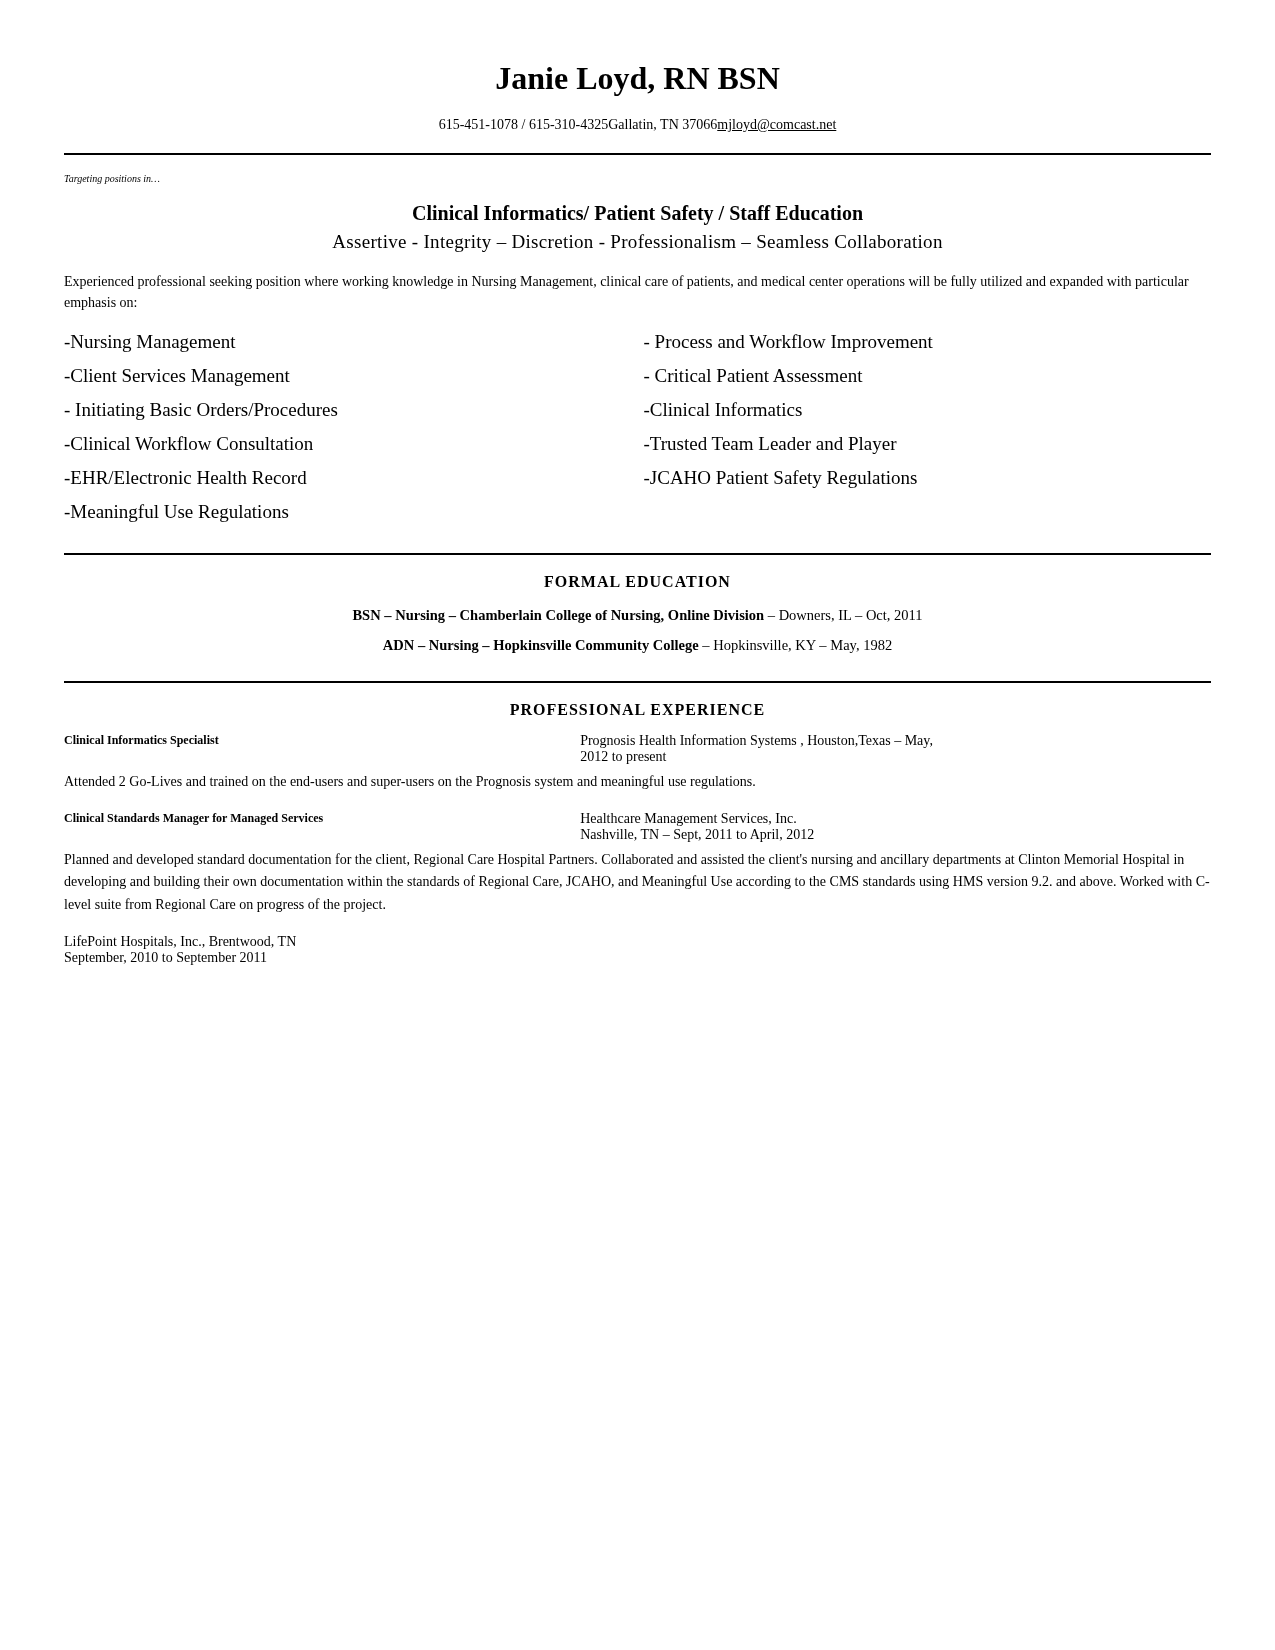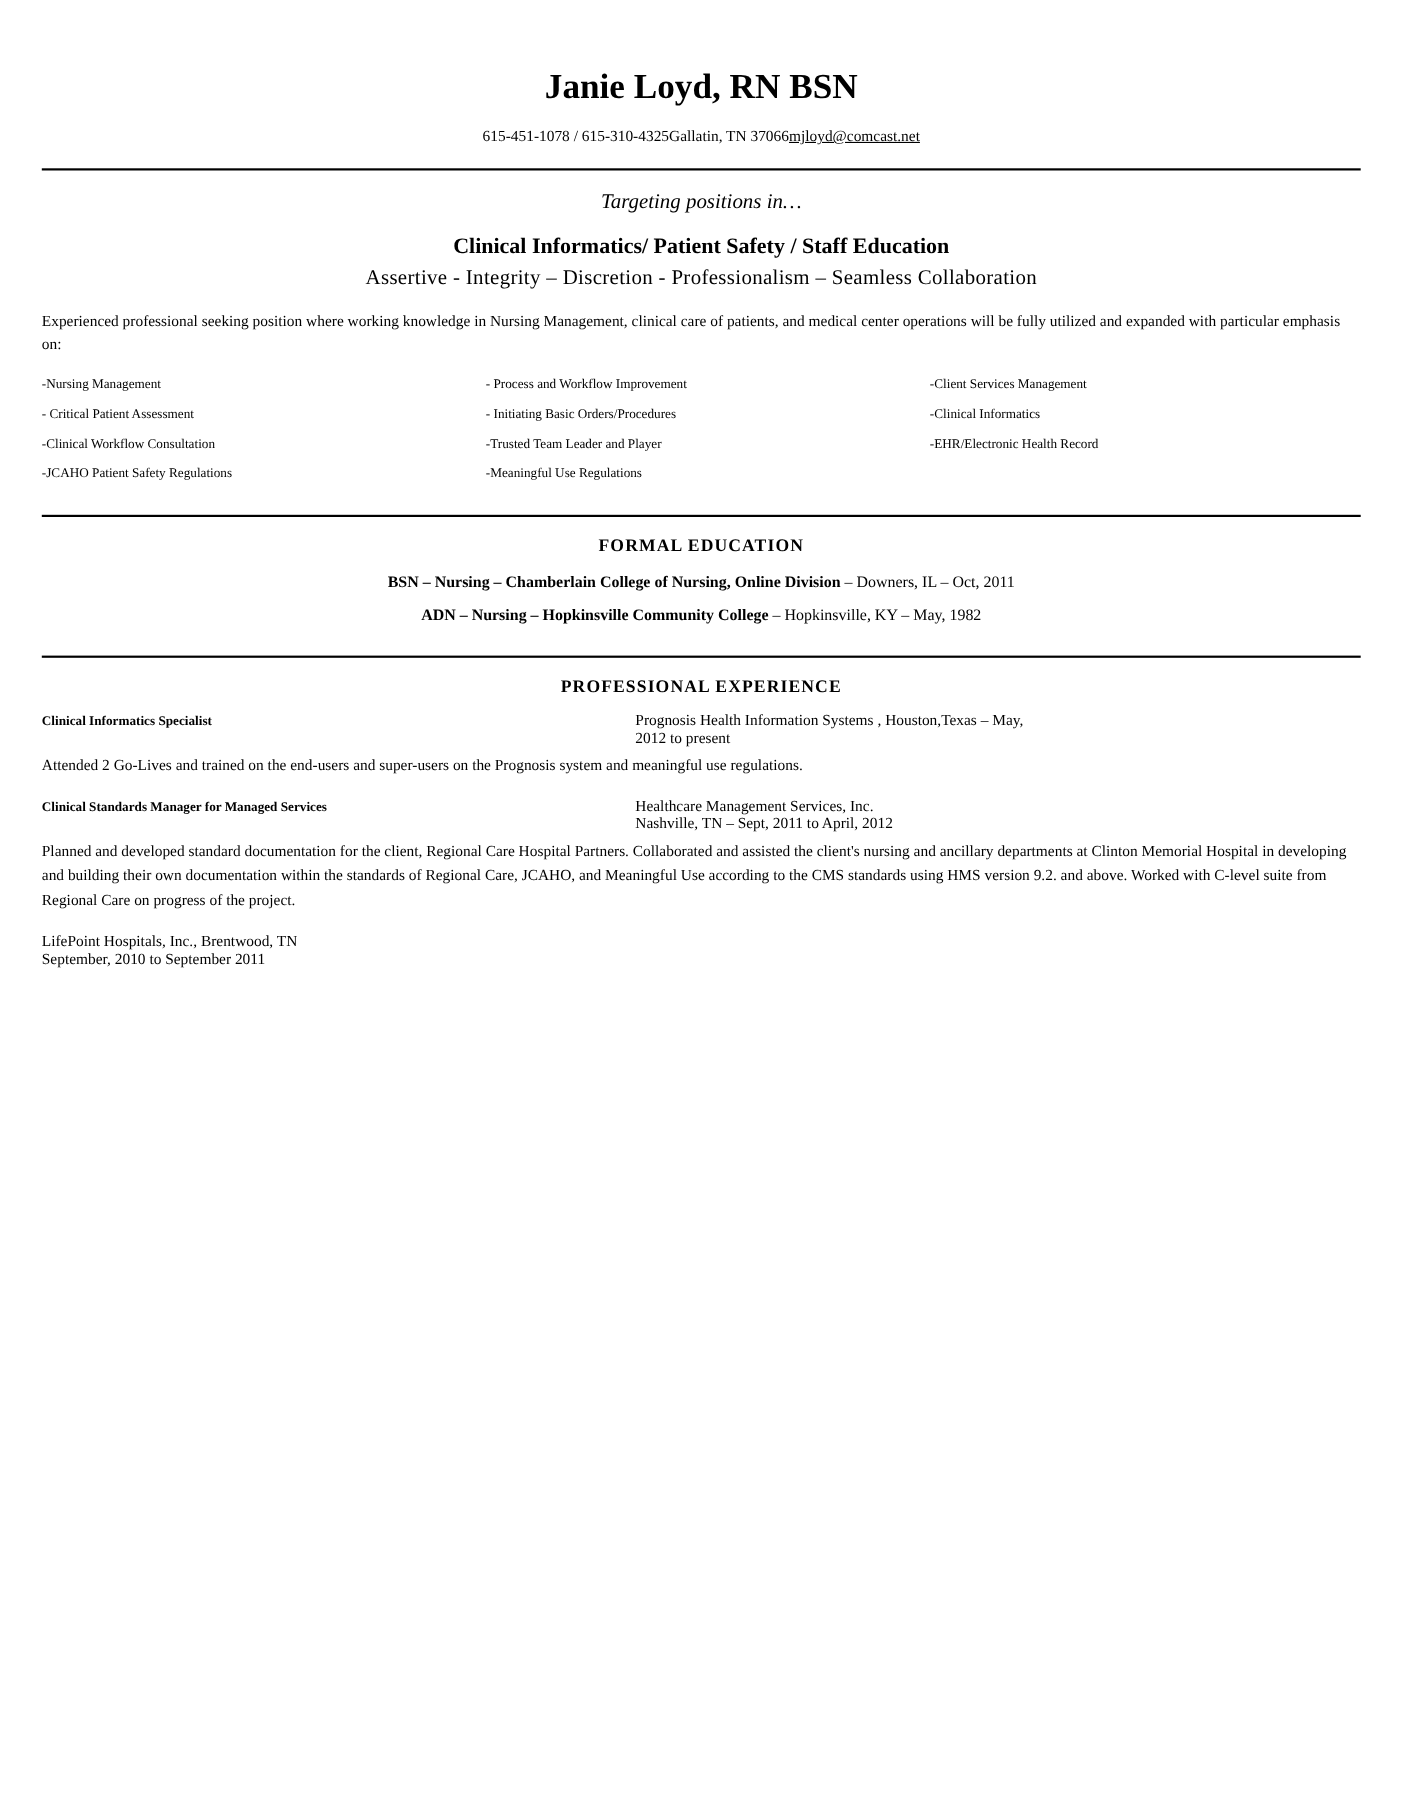--- a/index.html
+++ b/index.html
@@ -11,21 +11,21 @@
       background: #fff;
       font-family: 'Times New Roman', Times, serif;
       font-size: 14px;
       color: #000;
       width: 1275px;
       min-height: 1650px;
     }
     .page {
       width: 1275px;
       min-height: 1650px;
-      padding: 60px 38px;
+      padding: 60px 64px;
       background: #fff;
     }
     .header {
       text-align: center;
       margin-bottom: 18px;
     }
     .header h1 {
       font-size: 32px;
       font-weight: bold;
       font-family: 'Times New Roman', Times, serif;
@@ -40,23 +40,22 @@
     .contact-line a {
       color: #000;
       text-decoration: underline;
     }
     hr.thick {
       border: none;
       border-top: 2.5px solid #000;
       margin: 10px 0 18px 0;
     }
     .targeting {
-      text-align: center;
       font-style: italic;
-      font-size: 19px;
+      font-size: 10px;
       margin-bottom: 18px;
     }
     .specialty-title {
       text-align: center;
       font-size: 20px;
       font-weight: bold;
       margin-bottom: 6px;
     }
     .qualities {
       text-align: center;
@@ -64,24 +63,24 @@
       margin-bottom: 18px;
       letter-spacing: 0.3px;
     }
     .summary {
       font-size: 14px;
       line-height: 1.5;
       margin-bottom: 16px;
     }
     .skills-grid {
       display: grid;
-      grid-template-columns: 1fr 1fr 1fr;
+      grid-template-columns: 1fr 1fr;
       gap: 8px 12px;
       margin-bottom: 28px;
-      font-size: 12px;
+      font-size: 19px;
     }
     .skills-grid .skill-item {
       padding: 2px 0;
     }
     .section-title {
       text-align: center;
       font-size: 16px;
       font-weight: bold;
       text-transform: uppercase;
       letter-spacing: 1px;

